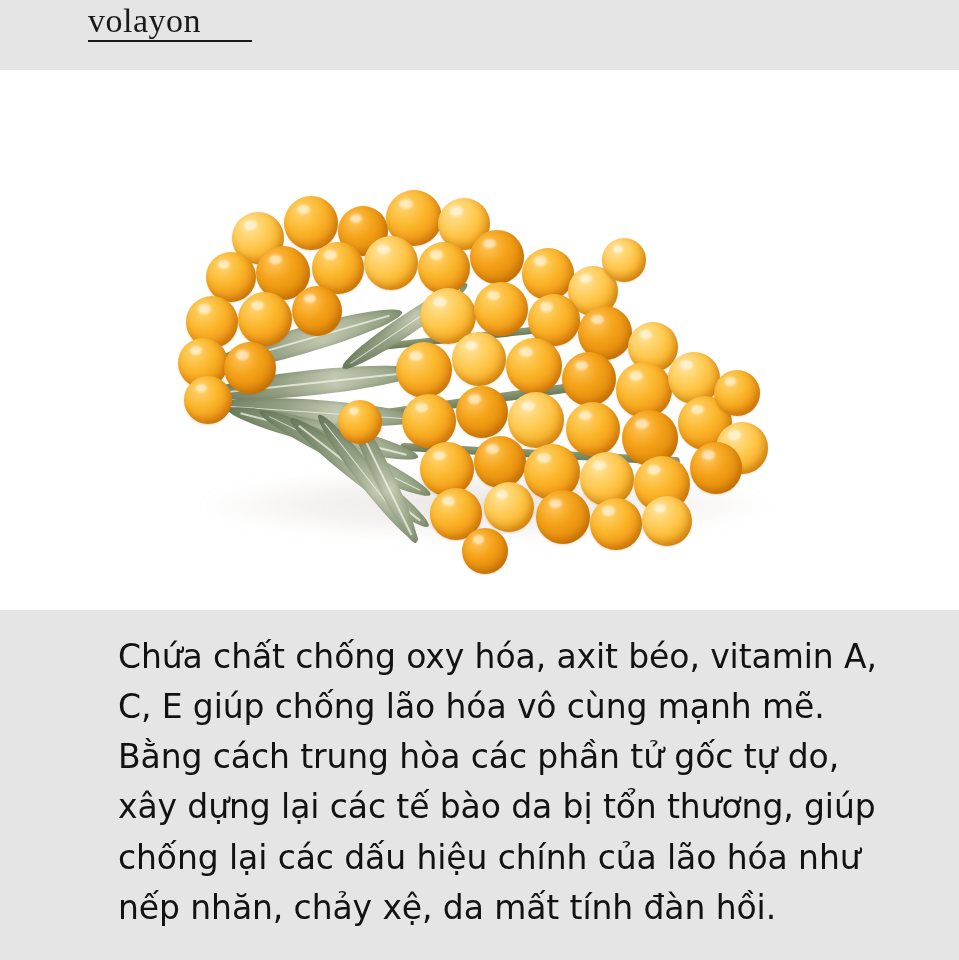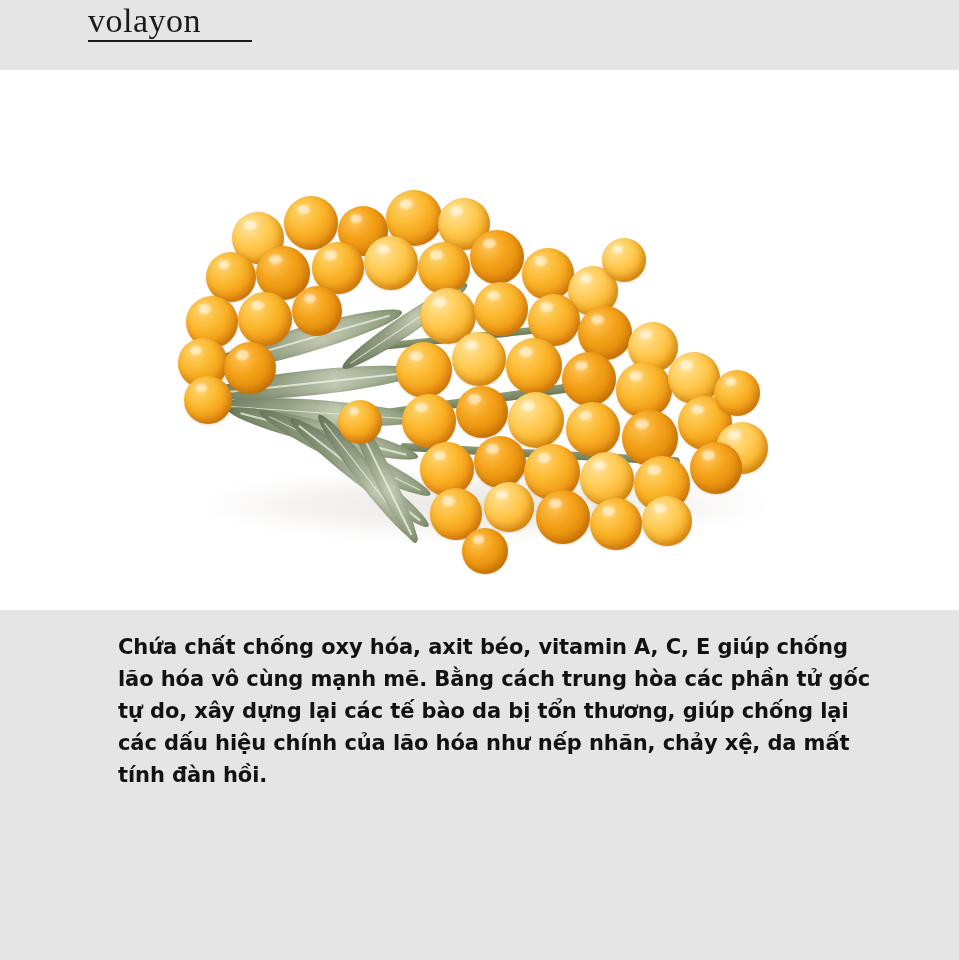--- a/index.html
+++ b/index.html
@@ -130,26 +130,25 @@
     font-family: "Liberation Serif", serif;
     font-weight: bold;
     font-style: italic;
     font-size: 23px;
     color: #111111;
     margin: 0 0 4px 0;
     line-height: 1.35;
   }
   .caption-body {
     font-family: "DejaVu Sans", sans-serif;
-    font-size: 21px;
+    font-size: 33px;
     line-height: 1.52;
     color: #121212;
     margin: 0;
     letter-spacing: -0.1px;
-    font-weight: bold;
   }
 </style>
 </head>
 <body>
 
 <div class="page">
 
   <div class="brand">volayon</div>
   <div class="brand-underline"></div>
 

